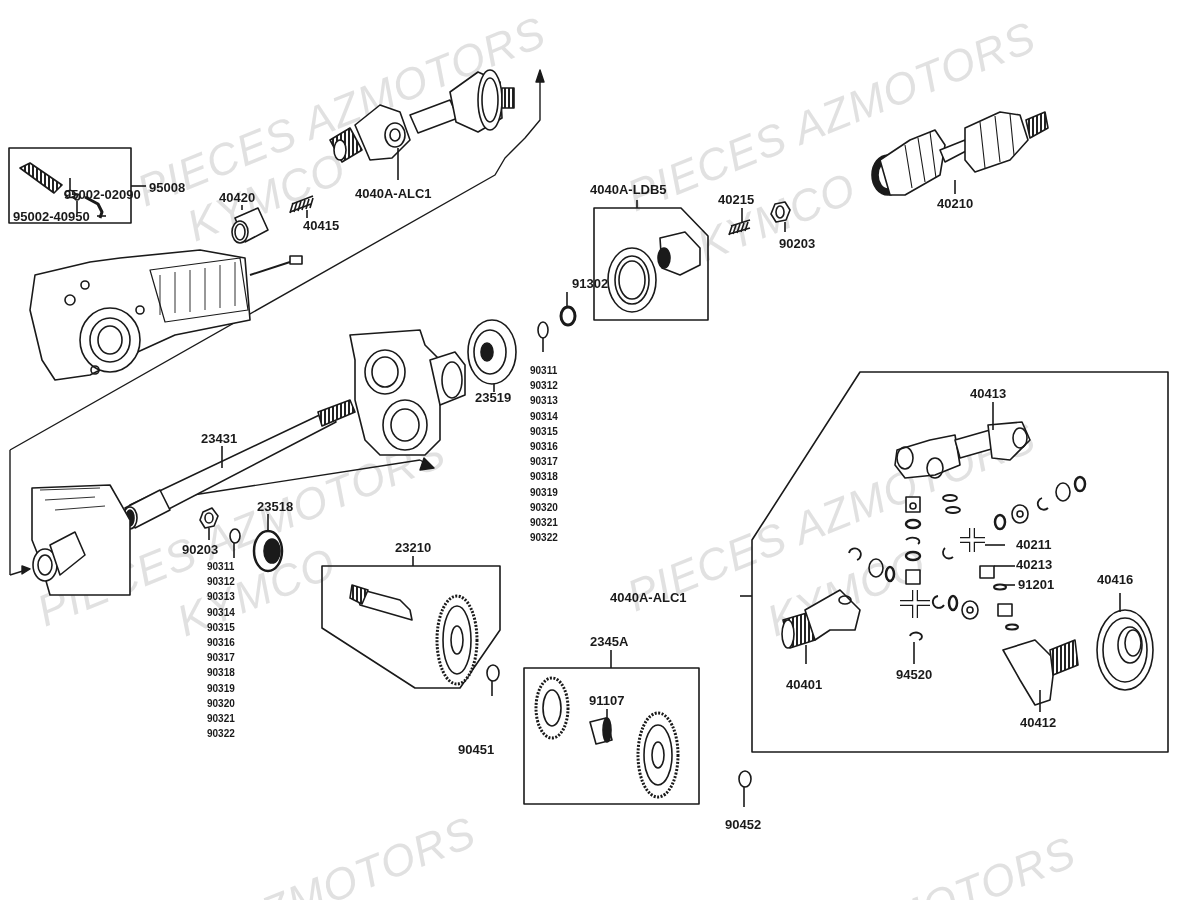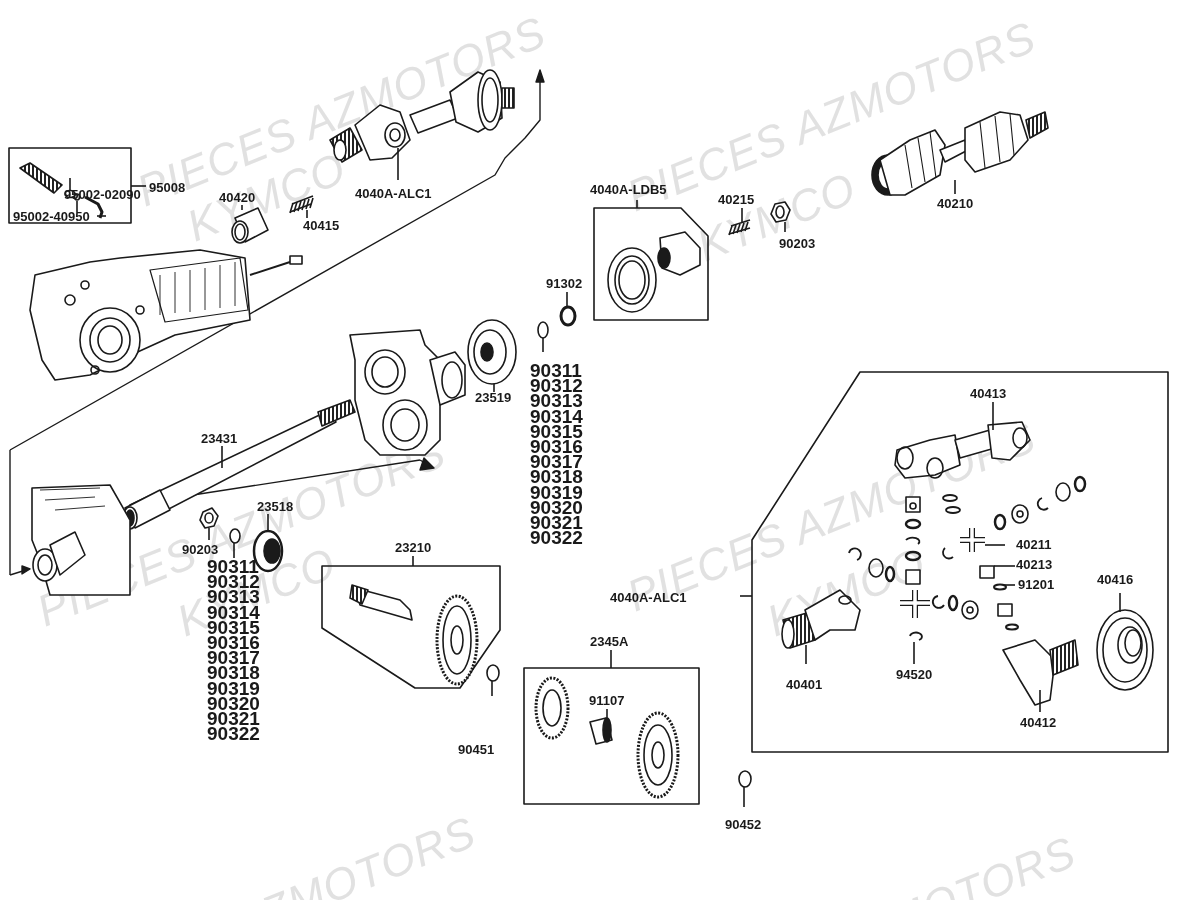--- a/index.html
+++ b/index.html
@@ -2,21 +2,21 @@
 <html><head>
   <meta charset="utf-8">
   <style>
     html, body { margin: 0; padding: 0; background: #ffffff; }
     body { width: 1200px; height: 900px; position: relative; overflow: hidden;
            font-family: "Liberation Sans", sans-serif; }
     #stage { position: absolute; left: 0; top: 0; width: 1200px; height: 900px; }
     .lbl { position: absolute; font-family: "Liberation Sans", sans-serif; font-weight: bold;
            font-size: 13px; color: #1a1a1a; white-space: nowrap; line-height: 15px; }
     .stack { position: absolute; font-family: "Liberation Sans", sans-serif; font-weight: bold;
-             font-size: 19px; color: #1a1a1a; line-height: 15.2px; }
+             font-size: 10px; color: #1a1a1a; line-height: 15.2px; }
     .stack div { white-space: nowrap; }
     .wm { position: absolute; font-family: "Liberation Sans", sans-serif; font-style: italic;
           font-size: 44px; color: rgba(170,170,170,0.35); transform-origin: left top;
           white-space: nowrap; letter-spacing: 1px; pointer-events: none; }
   </style>
 </head>
 <body>
 
 <div id="stage">
 
@@ -303,21 +303,21 @@
   <div class="lbl" style="left:64px;top:155px;margin-top:32px;">95002-02090</div>
   <div class="lbl" style="left:149px;top:180px;">95008</div>
   <div class="lbl" style="left:13px;top:209px;">95002-40950</div>
   <div class="lbl" style="left:219px;top:190px;">40420</div>
   <div class="lbl" style="left:303px;top:218px;">40415</div>
   <div class="lbl" style="left:355px;top:186px;">4040A-ALC1</div>
   <div class="lbl" style="left:590px;top:182px;">4040A-LDB5</div>
   <div class="lbl" style="left:718px;top:192px;">40215</div>
   <div class="lbl" style="left:779px;top:236px;">90203</div>
   <div class="lbl" style="left:937px;top:196px;">40210</div>
-  <div class="lbl" style="left:546px;top:276px;">91302</div>
+  <div class="lbl" style="left:572px;top:276px;">91302</div>
   <div class="lbl" style="left:475px;top:390px;">23519</div>
   <div class="lbl" style="left:201px;top:431px;">23431</div>
   <div class="lbl" style="left:257px;top:499px;">23518</div>
   <div class="lbl" style="left:182px;top:542px;">90203</div>
   <div class="lbl" style="left:395px;top:540px;">23210</div>
   <div class="lbl" style="left:458px;top:710px;margin-top:32px;">90451</div>
   <div class="lbl" style="left:590px;top:634px;">2345A</div>
   <div class="lbl" style="left:589px;top:693px;">91107</div>
   <div class="lbl" style="left:725px;top:817px;">90452</div>
   <div class="lbl" style="left:610px;top:590px;">4040A-ALC1</div>

